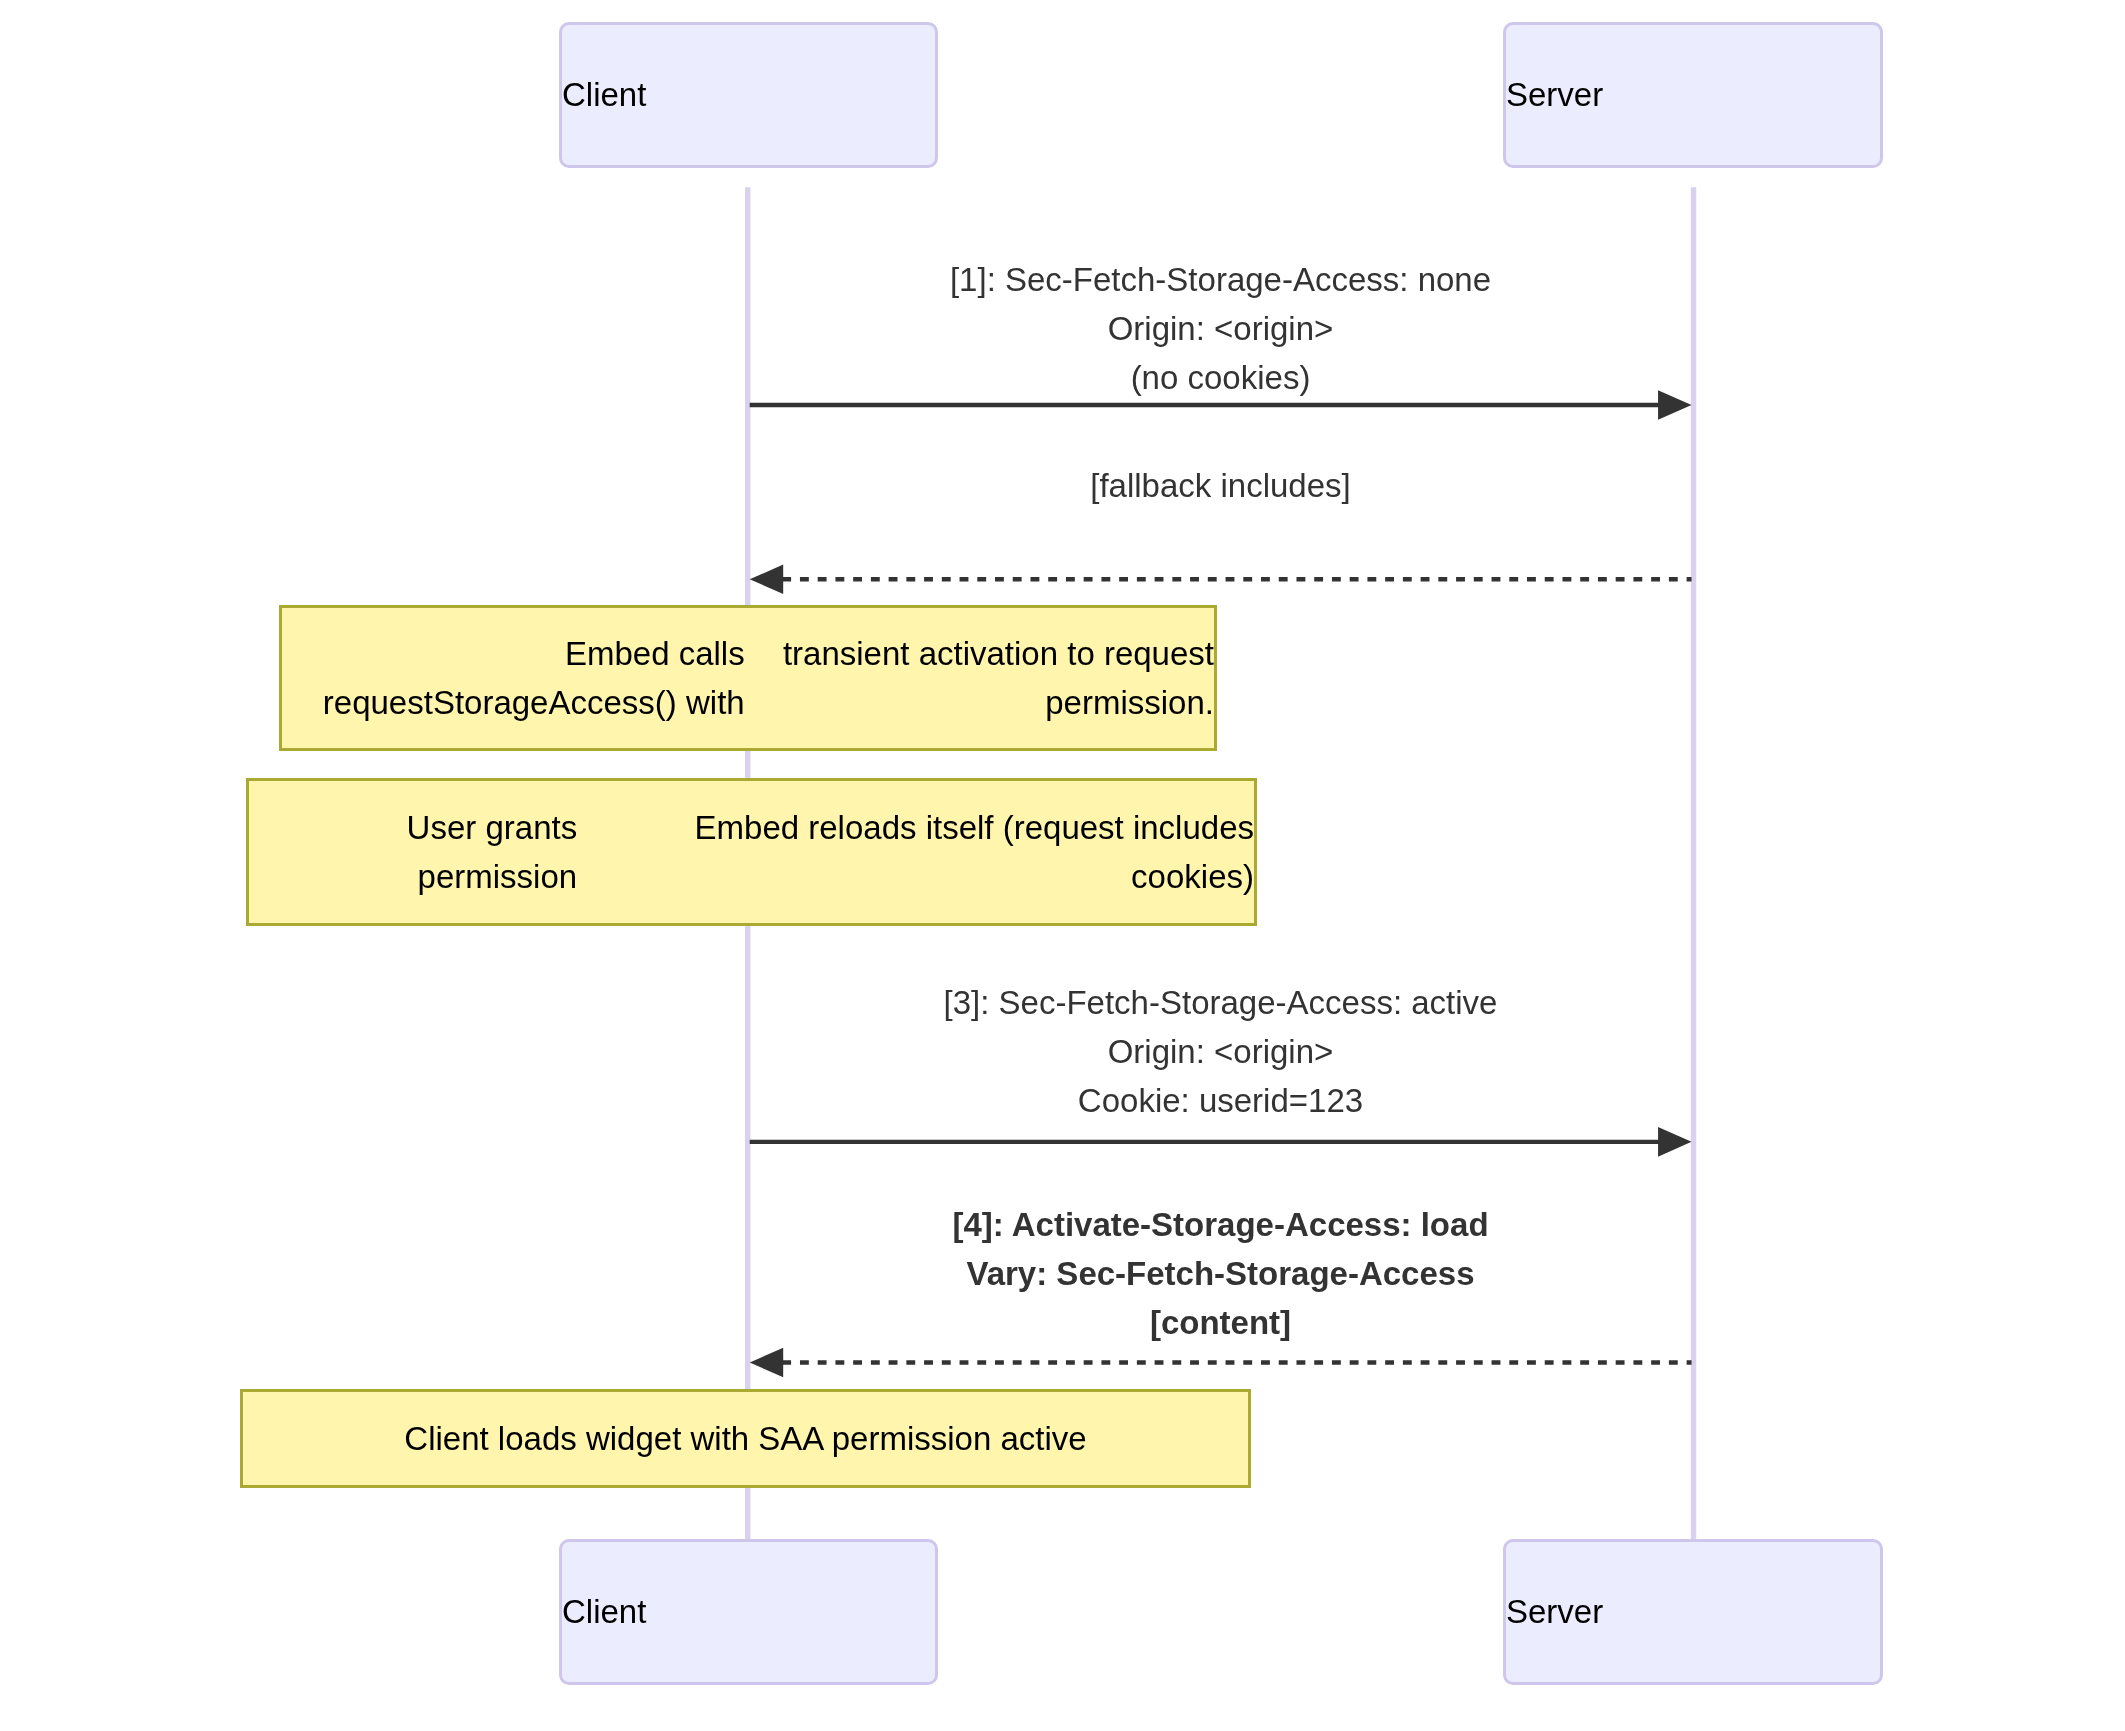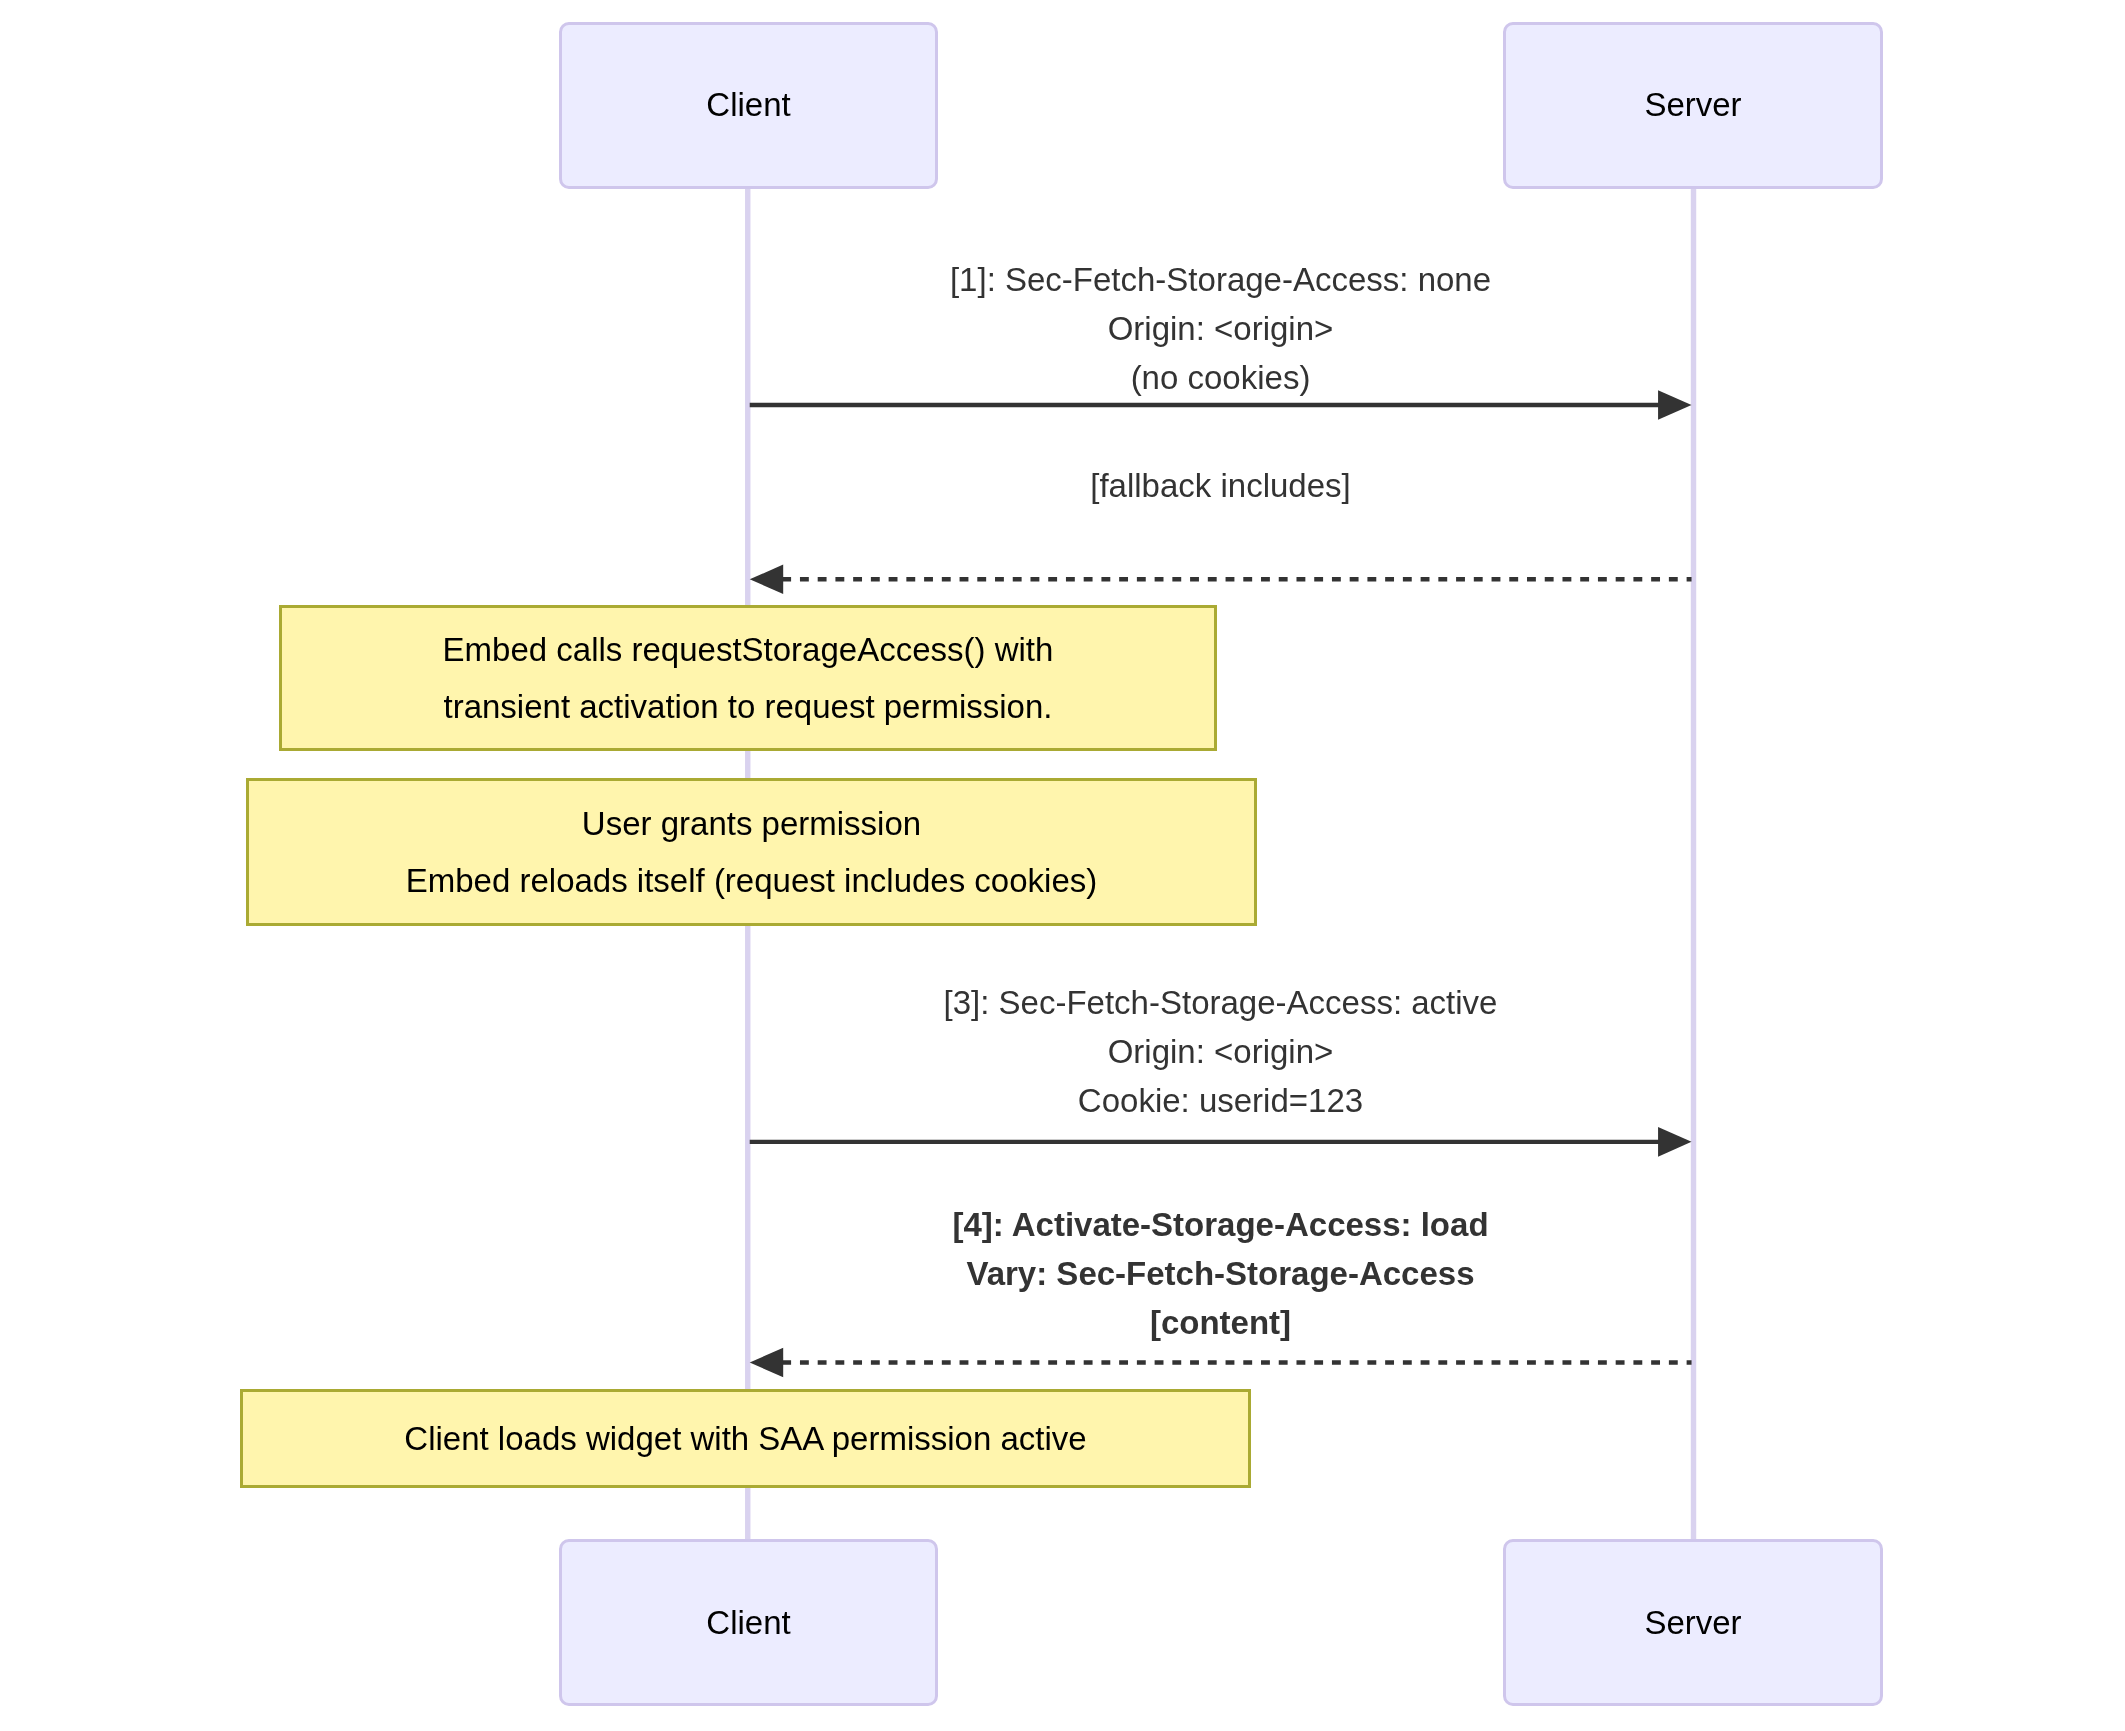--- a/index.html
+++ b/index.html
@@ -24,27 +24,26 @@
     overflow: hidden;
   }
   svg.layer {
     position: absolute;
     left: 0; top: 0;
     width: 2126px; height: 1732px;
   }
   .actor-box {
     position: absolute;
     width: 379px;
-    height: 167px;
+    height: 146px;
     background: var(--actor-fill);
     border: 3px solid var(--actor-border);
     border-radius: 9.9px;
     display: flex;
     align-items: center;
-    justify-content: center;
     font-size: 33px;
     color: #000000;
   }
   .actor-top-client    { left: 559px;  top: 21.7px; }
   .actor-top-server    { left: 1503px; top: 21.7px; width: 380px; }
   .actor-bottom-client { left: 559px;  top: 1539px; }
   .actor-bottom-server { left: 1503px; top: 1539px; width: 380px; }
   .msg {
     position: absolute;
     left: 777px;
@@ -56,21 +55,21 @@
   }
   .msg-1 { top: 255px; }
   .msg-2 { top: 461px; }
   .msg-3 { top: 978px; }
   .msg-4 { top: 1200px; font-weight: bold; }
   .note {
     position: absolute;
     background: var(--note-fill);
     border: 3px solid var(--note-border);
     display: flex;
-    flex-direction: column;
+    flex-direction: row;
     align-items: center;
     justify-content: center;
     text-align: right;
     font-size: 33px;
     line-height: 49px;
     color: #000000;
     gap: 8px;
   }
   .note-1 { left: 279px; top: 605px;  width: 938px;  height: 146px; }
   .note-2 { left: 246px; top: 778px;  width: 1011px; height: 148px; }

